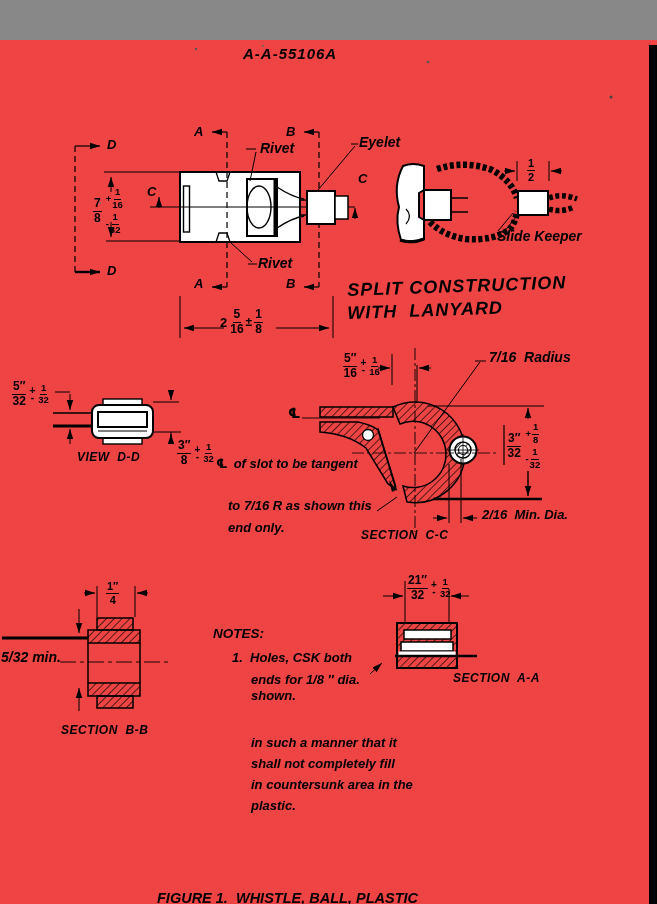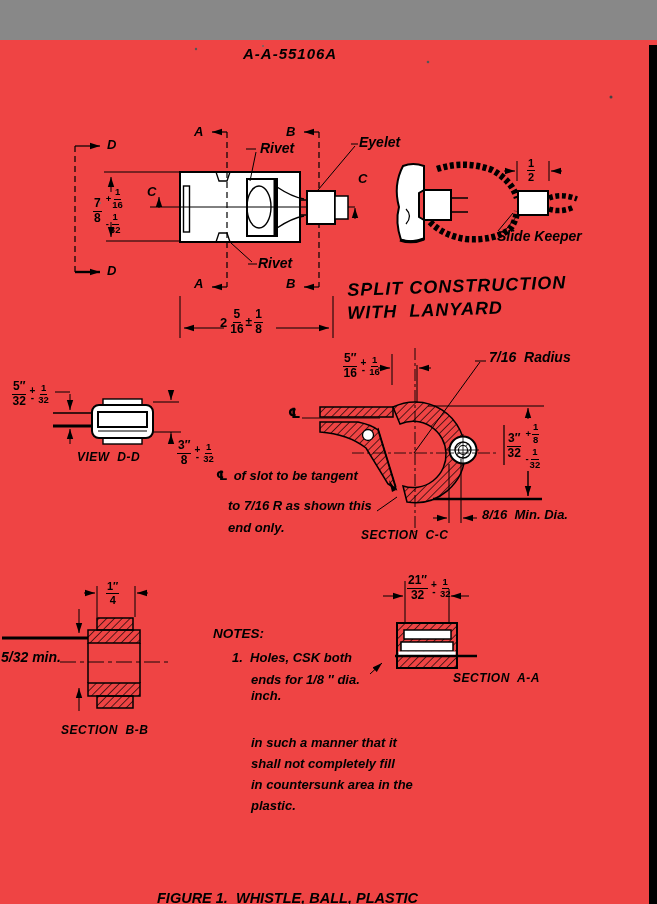--- a/index.html
+++ b/index.html
@@ -314,39 +314,39 @@
       <span class="trow">
           <span>-</span>
           <span class="frac sm">
             <span class="fn">1</span>
             <span>32</span>
           </span>
         </span>
     </span>
   </div>
   <div class="lbl cl" style="left:288px;top:365px;font-size:14px">℄</div>
-  <div class="lbl note" style="left:216px;top:428px"><span class="cl">℄</span><span>of slot to be tangent</span></div>
+  <div class="lbl note" style="left:216px;top:416px"><span class="cl">℄</span><span>of slot to be tangent</span></div>
   <div class="lbl note" style="left:228px;top:458px">to 7/16 R as shown this</div>
   <div class="lbl note" style="left:228px;top:480px">end only.</div>
-  <div class="lbl note" style="left:482px;top:467px">8/16  Min. Dia.</div>
+  <div class="lbl note" style="left:482px;top:467px">2/16  Min. Dia.</div>
   <div class="lbl title" style="left:361px;top:488px">SECTION  C-C</div>
 
   <div class="dim" style="left:106px;top:540px">
     <span class="frac md">
         <span class="fn">1″</span>
         <span>4</span>
       </span>
   </div>
   <div class="lbl" style="left:1px;top:609px">5/32 min.</div>
   <div class="lbl title" style="left:61px;top:683px">SECTION  B-B</div>
 
   <div class="lbl note" style="left:213px;top:586px;font-size:13.5px">NOTES:</div>
   <div class="lbl note" style="left:232px;top:610px">1.  Holes, CSK both</div>
   <div class="lbl note" style="left:251px;top:632px">ends for 1/8 ″ dia.</div>
-  <div class="lbl note" style="left:251px;top:648px">inch.</div>
+  <div class="lbl note" style="left:251px;top:648px">shown.</div>
   <div class="lbl note" style="left:251px;top:695px">in such a manner that it</div>
   <div class="lbl note" style="left:251px;top:716px">shall not completely fill</div>
   <div class="lbl note" style="left:251px;top:737px">in countersunk area in the</div>
   <div class="lbl note" style="left:251px;top:758px">plastic.</div>
 
   <div class="dim" style="left:407px;top:534px">
     <span class="frac">
         <span class="fn">21″</span>
         <span>32</span>
       </span>

